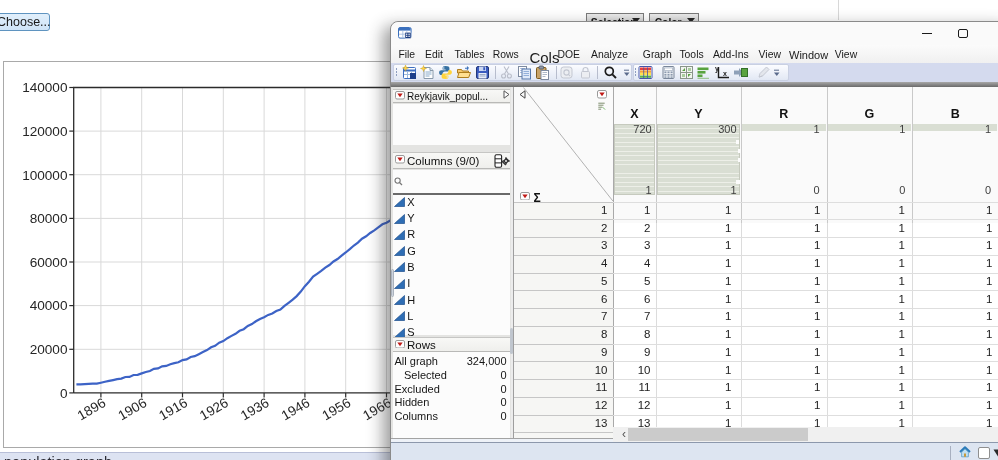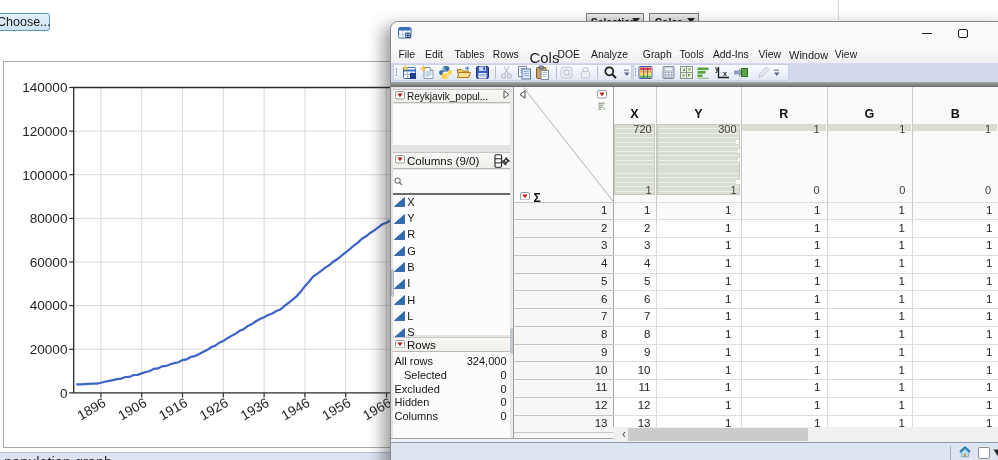--- a/index.html
+++ b/index.html
@@ -316,21 +316,21 @@
         <path d="M0.5 9.5 H10.5 V0.5 Z" fill="#2e6db4" stroke="#1d4f8c" stroke-width=".7"></path>
       </svg>
 <div class="a" style="left:16.3px;top:304.6px;font-size:11px;color:#151515">S</div>
 <div class="a" style="left:1.5px;top:315.5px;width:117px;height:14.8px;background:linear-gradient(#f8f8f6,#efefec);border-top:1px solid #c6c6c4;border-bottom:1px solid #b9b9b7"></div>
 <svg class="a" style="left:4px;top:318.2px" width="10" height="8.5" viewBox="0 0 10 8.5">
         <rect x="0.5" y="0.5" width="9" height="7.5" rx="1.5" fill="#fff" stroke="#9a9a9a"></rect>
         <path d="M2.3 2.6h5.4L5 6.2z" fill="#c11b17"></path>
       </svg>
 <div class="a" style="left:16px;top:317.8px;font-size:11.5px;color:#111">Rows</div>
 <div class="a" style="left:1.5px;top:330.3px;width:117px;height:86.2px;background:#fcfcfc"></div>
-<div class="a" style="left:3.5px;top:333.8px;font-size:11px;color:#151515">All rows</div>
+<div class="a" style="left:3.5px;top:333.8px;font-size:11px;color:#151515">All graph</div>
 <div class="a" style="left:40px;top:333.8px;width:75.5px;font-size:11px;color:#151515;text-align:right">324,000</div>
 <div class="a" style="left:13px;top:347.40000000000003px;font-size:11px;color:#151515">Selected</div>
 <div class="a" style="left:40px;top:347.40000000000003px;width:75.5px;font-size:11px;color:#151515;text-align:right">0</div>
 <div class="a" style="left:3.5px;top:361.0px;font-size:11px;color:#151515">Excluded</div>
 <div class="a" style="left:40px;top:361.0px;width:75.5px;font-size:11px;color:#151515;text-align:right">0</div>
 <div class="a" style="left:3.5px;top:374.6px;font-size:11px;color:#151515">Hidden</div>
 <div class="a" style="left:40px;top:374.6px;width:75.5px;font-size:11px;color:#151515;text-align:right">0</div>
 <div class="a" style="left:3.5px;top:388.2px;font-size:11px;color:#151515">Columns</div>
 <div class="a" style="left:40px;top:388.2px;width:75.5px;font-size:11px;color:#151515;text-align:right">0</div>
 <div class="a" style="left:119.5px;top:65.1px;width:3px;height:352.2px;background:#ececec;border-right:1px solid #9e9e9e"></div>

